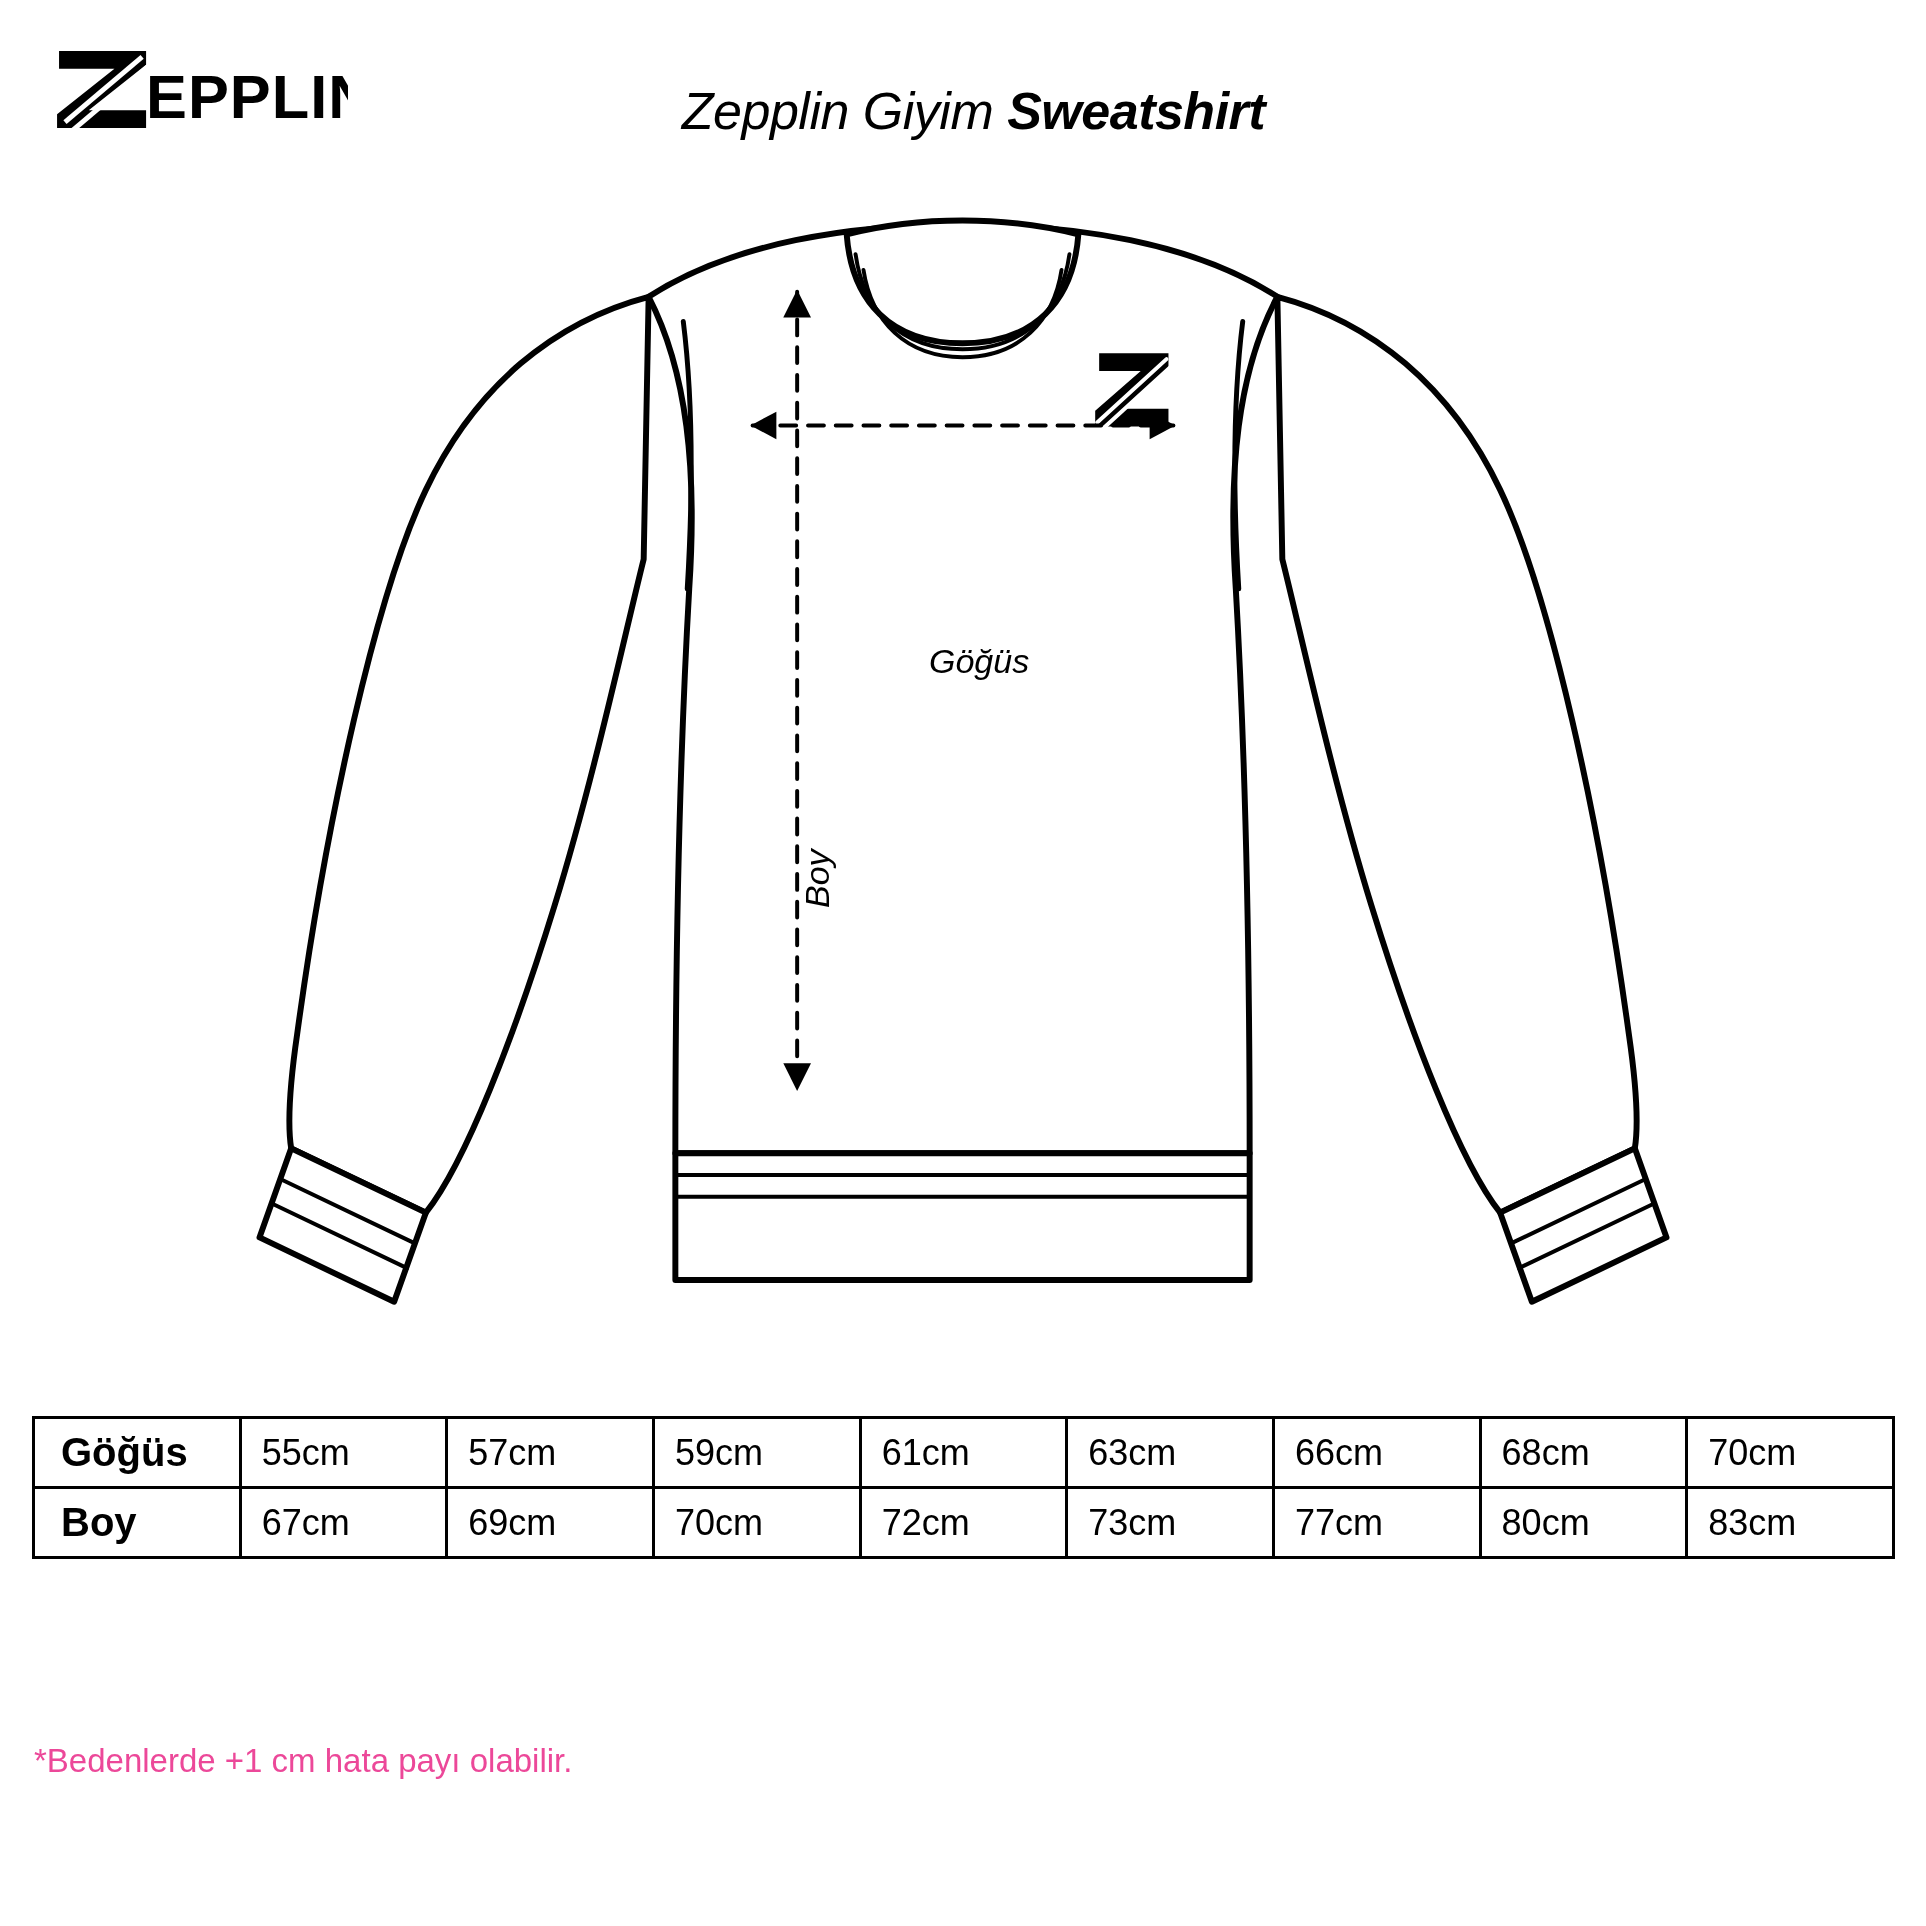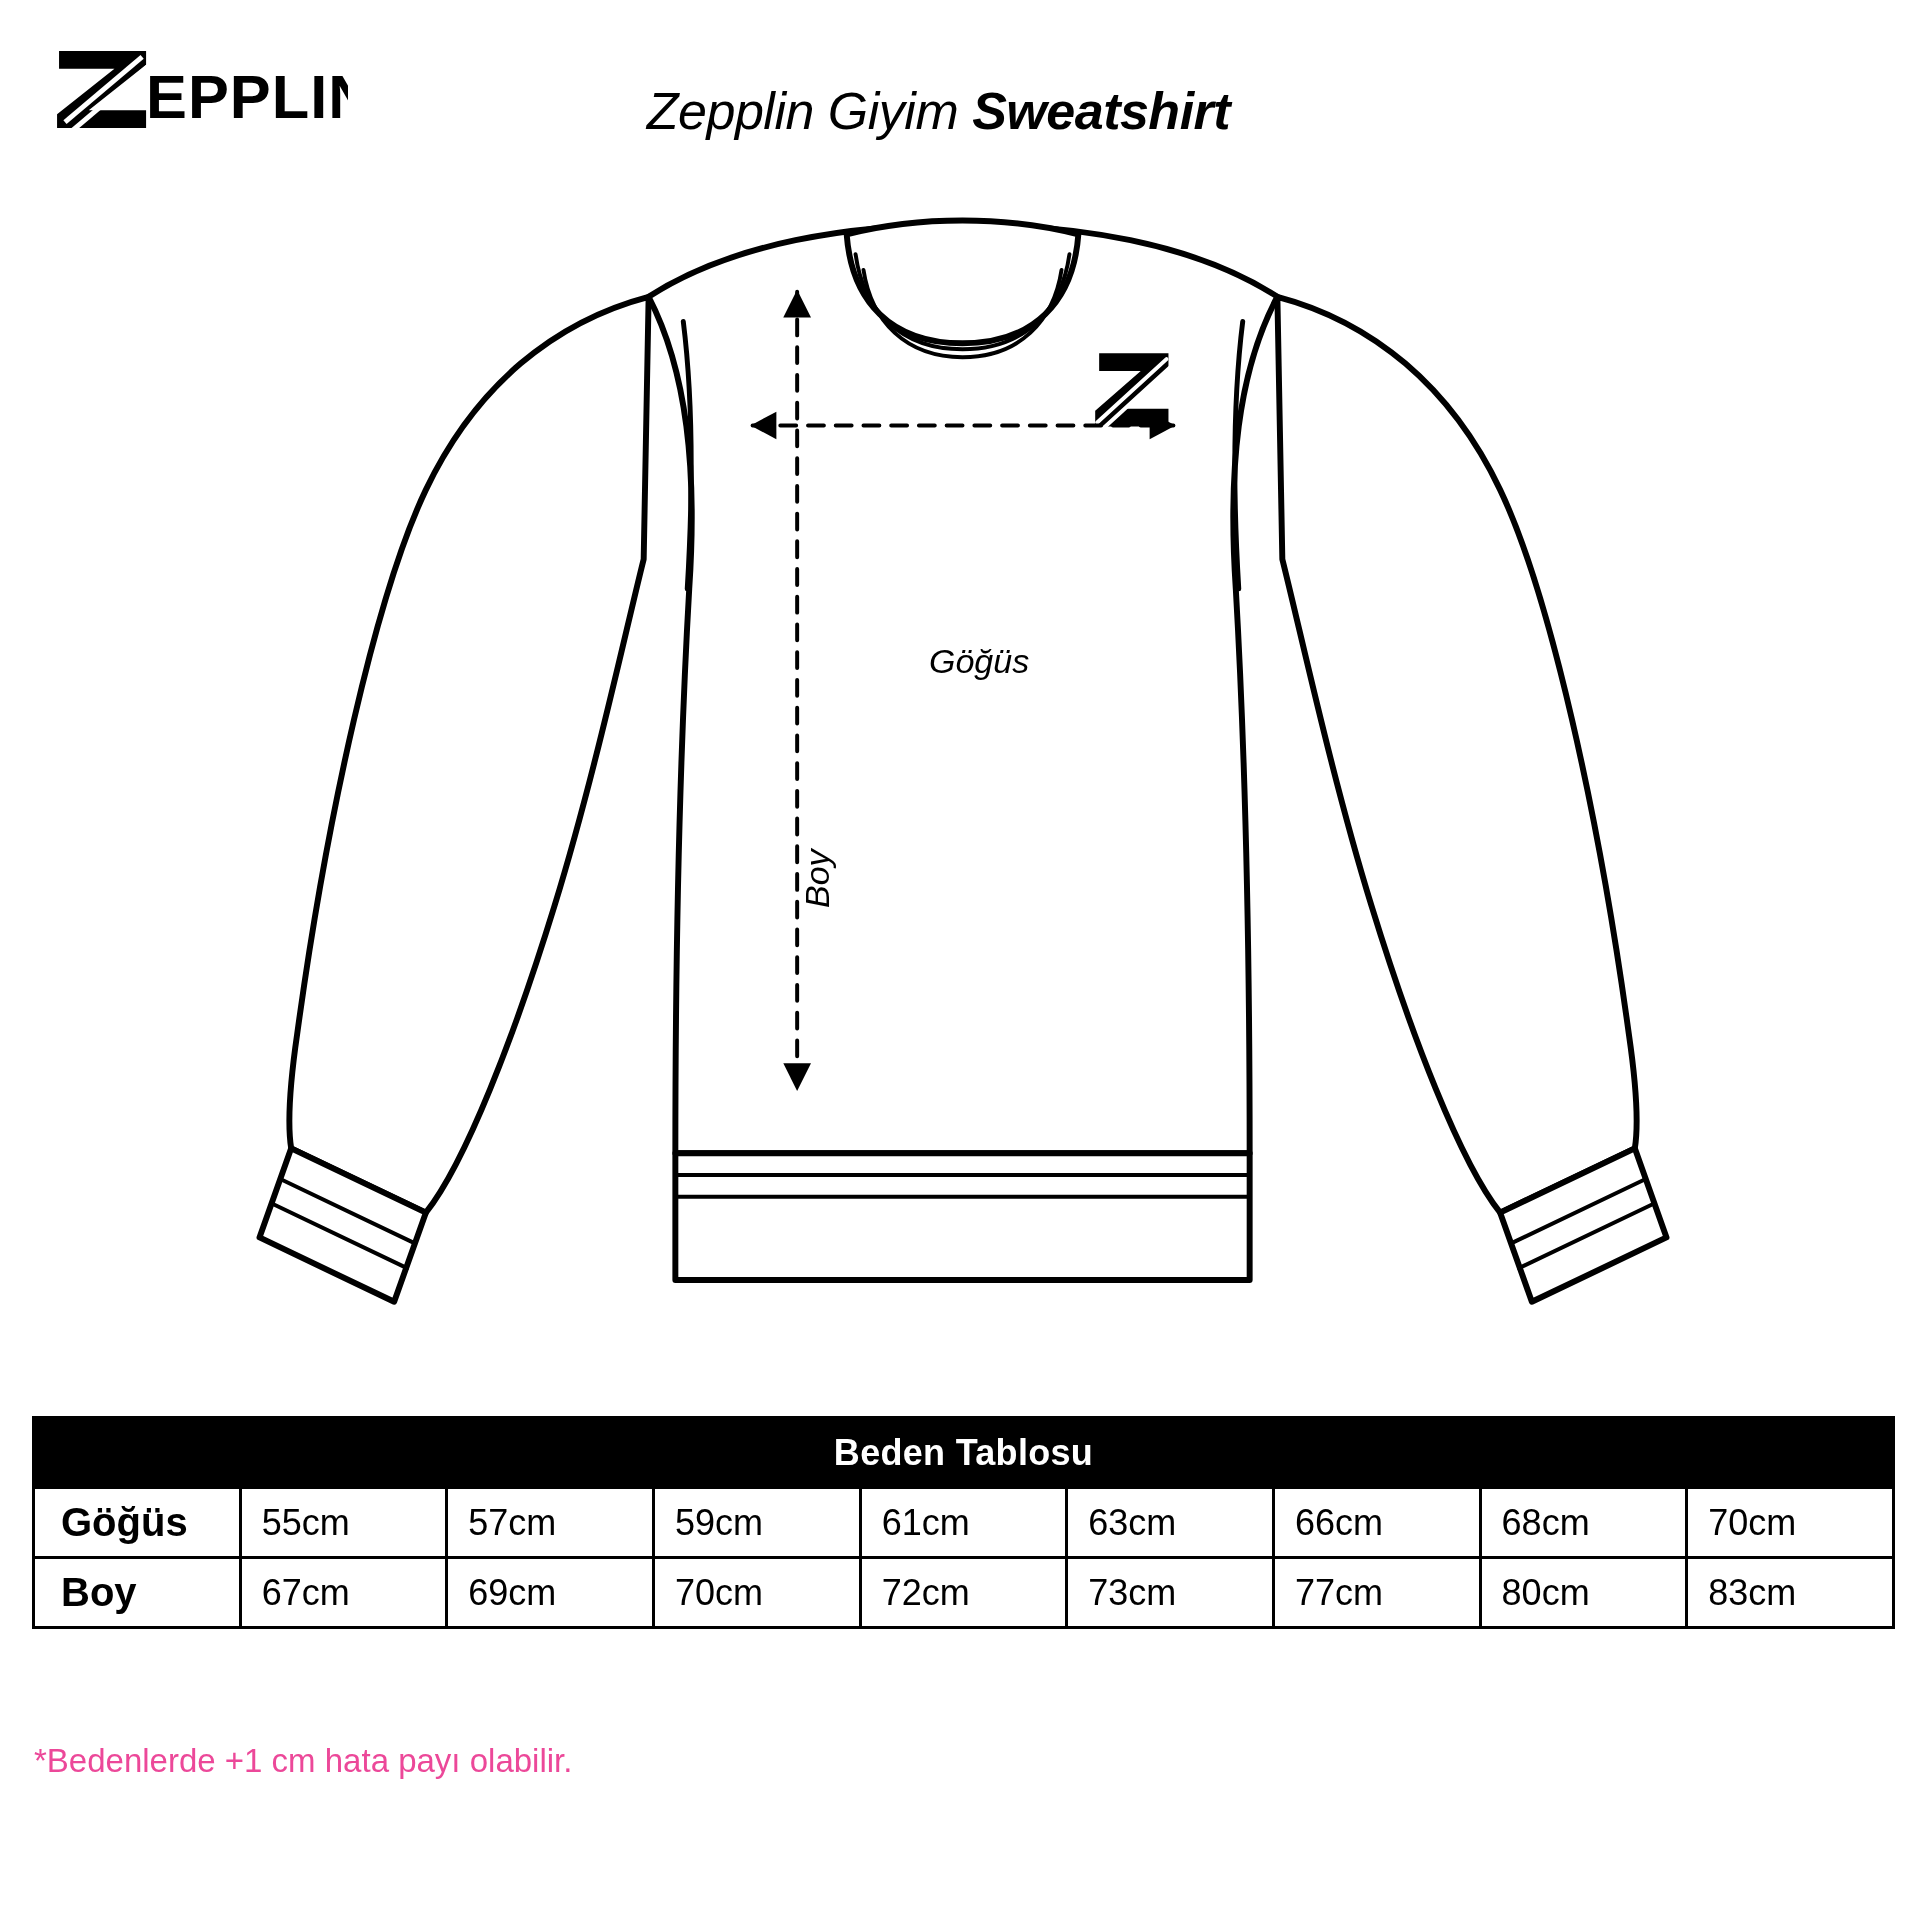--- a/index.html
+++ b/index.html
@@ -36,20 +36,21 @@
 
   .title {
     position: absolute;
     left: 0;
     top: 81px;
     width: 1877px;
     text-align: center;
     font-size: 52px;
     font-style: italic;
     letter-spacing: -0.5px;
+    padding-left: 35px;
   }
   .title .t-light { font-weight: 400; }
   .title .t-bold { font-weight: 700; }
 
   
   .illustration {
     position: absolute;
     top: 173px;
     left: 0;
     width: 1927px;
@@ -236,23 +237,20 @@
     </g>
   </svg>
 
   <div class="meas-label" id="label-gogus">Göğüs</div>
   <div class="meas-label" id="label-boy">Boy</div>
 </div>
 
 <div class="table-wrap">
   <table class="size-table">
     <tbody>
-      <tr>
-        <td class="tbl-title" colspan="9">Beden Tablosu</td>
-      </tr>
       <tr class="data-row">
         <td class="rowname">Göğüs</td>
         <td class="val">55cm</td>
         <td class="val">57cm</td>
         <td class="val">59cm</td>
         <td class="val">61cm</td>
         <td class="val">63cm</td>
         <td class="val">66cm</td>
         <td class="val">68cm</td>
         <td class="val">70cm</td>

